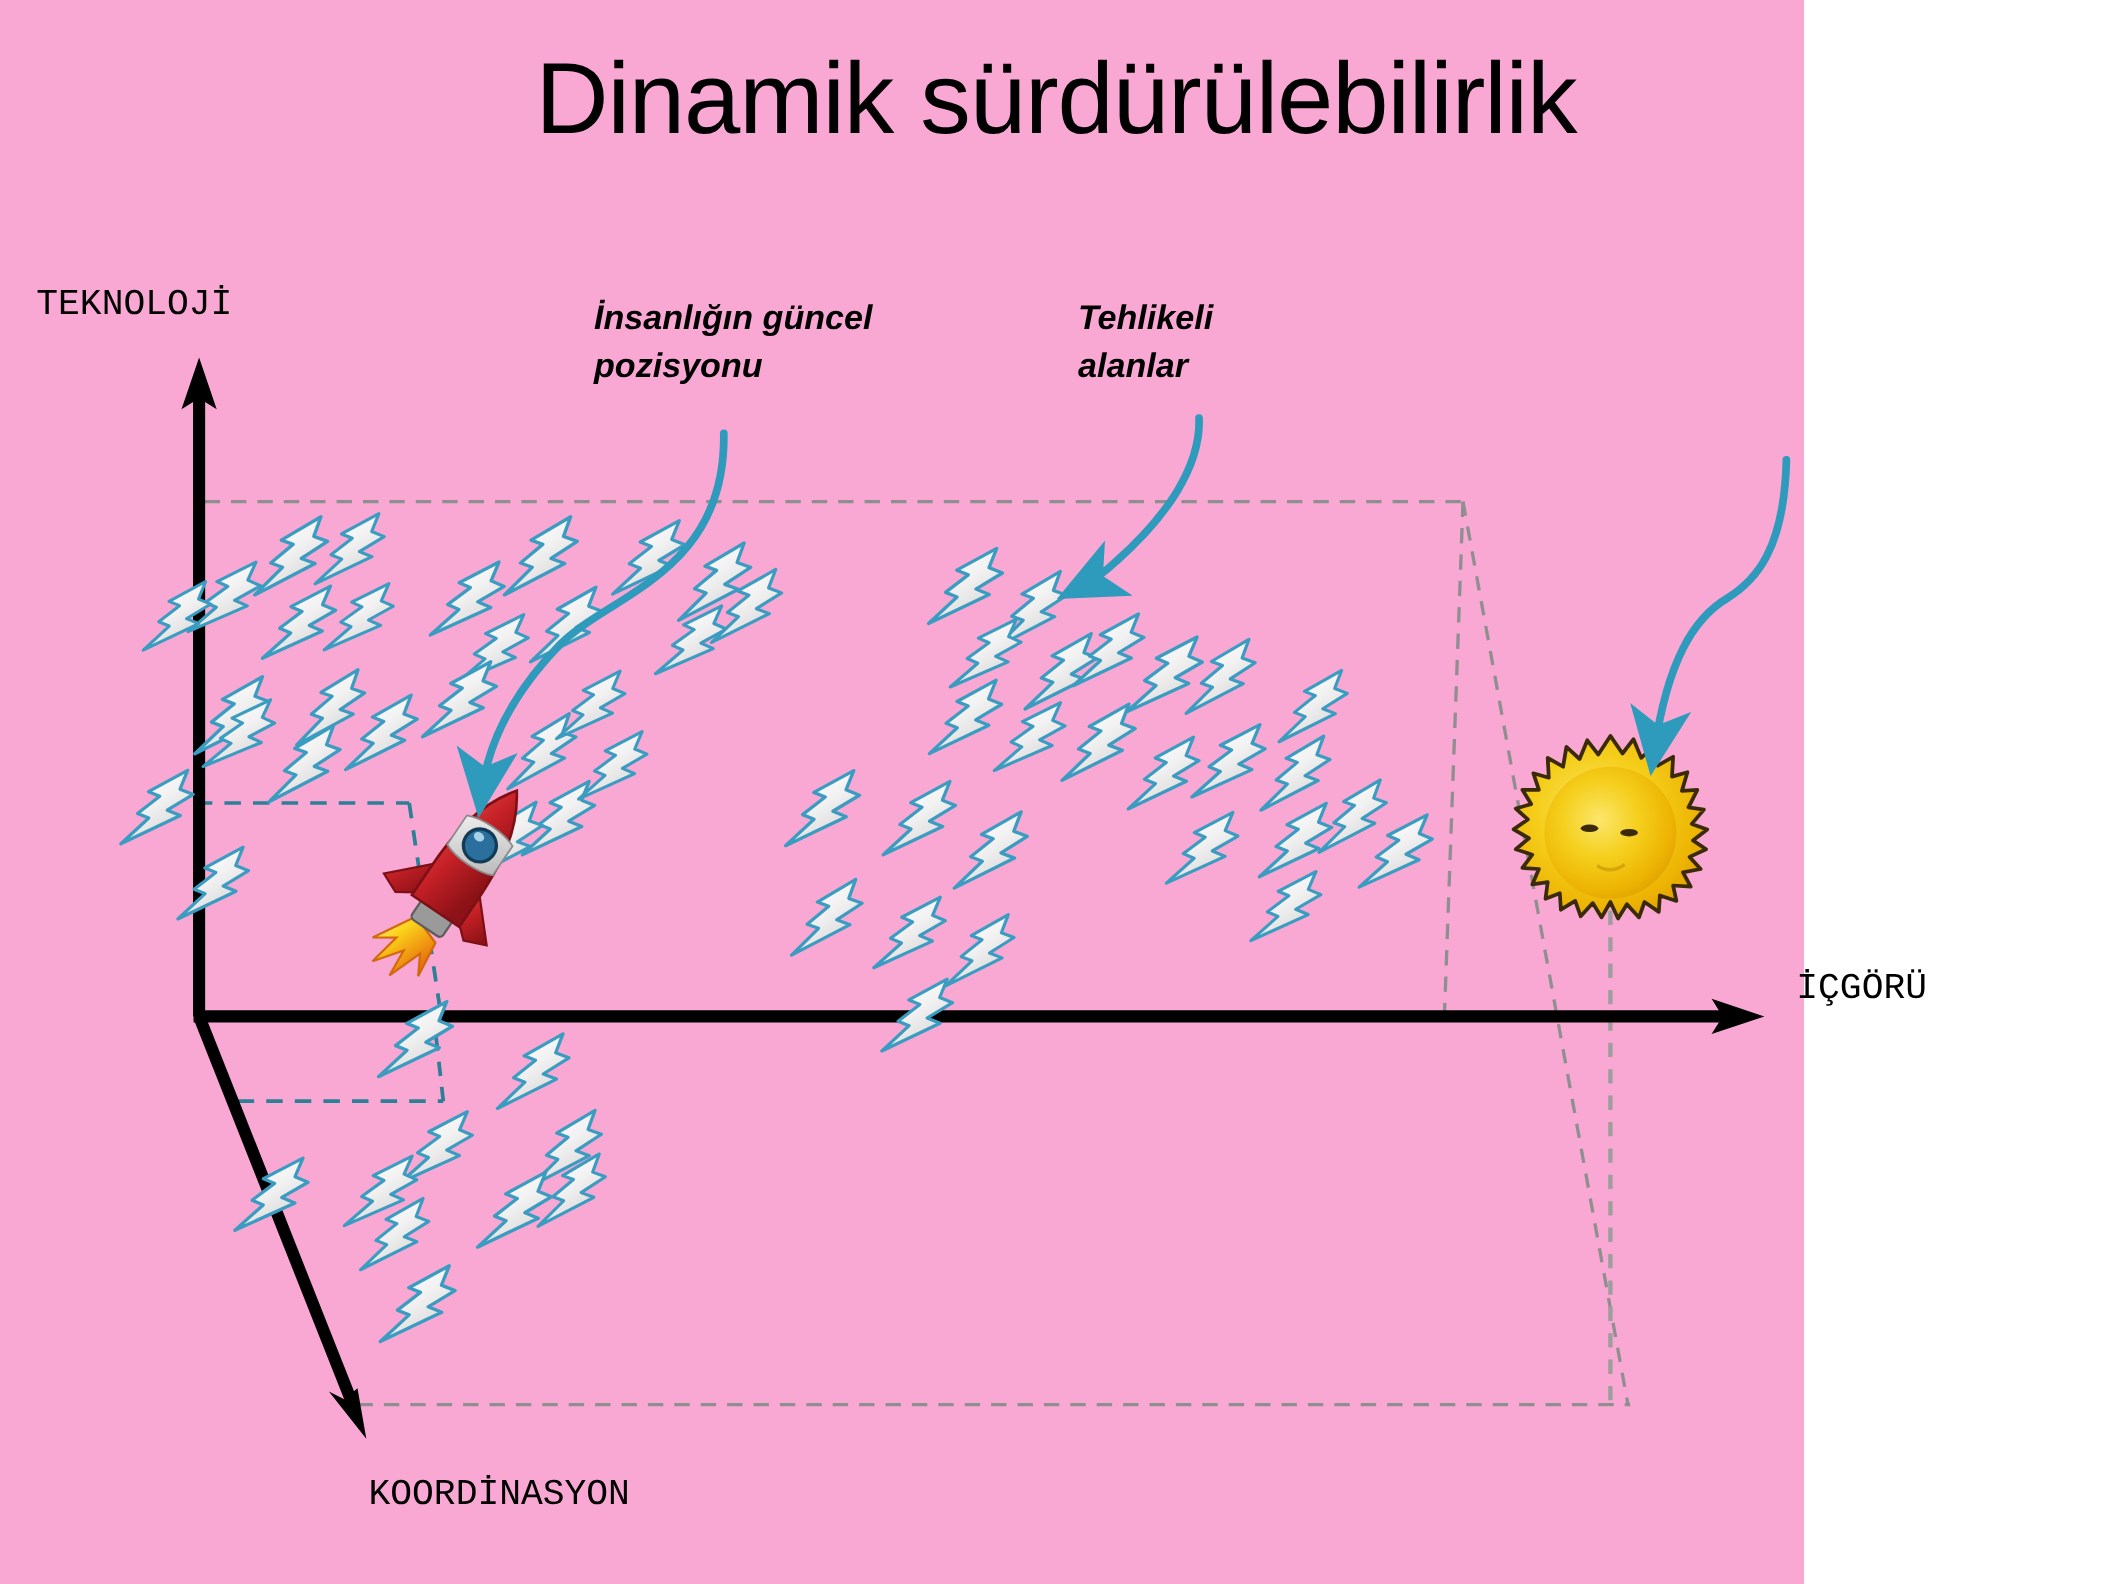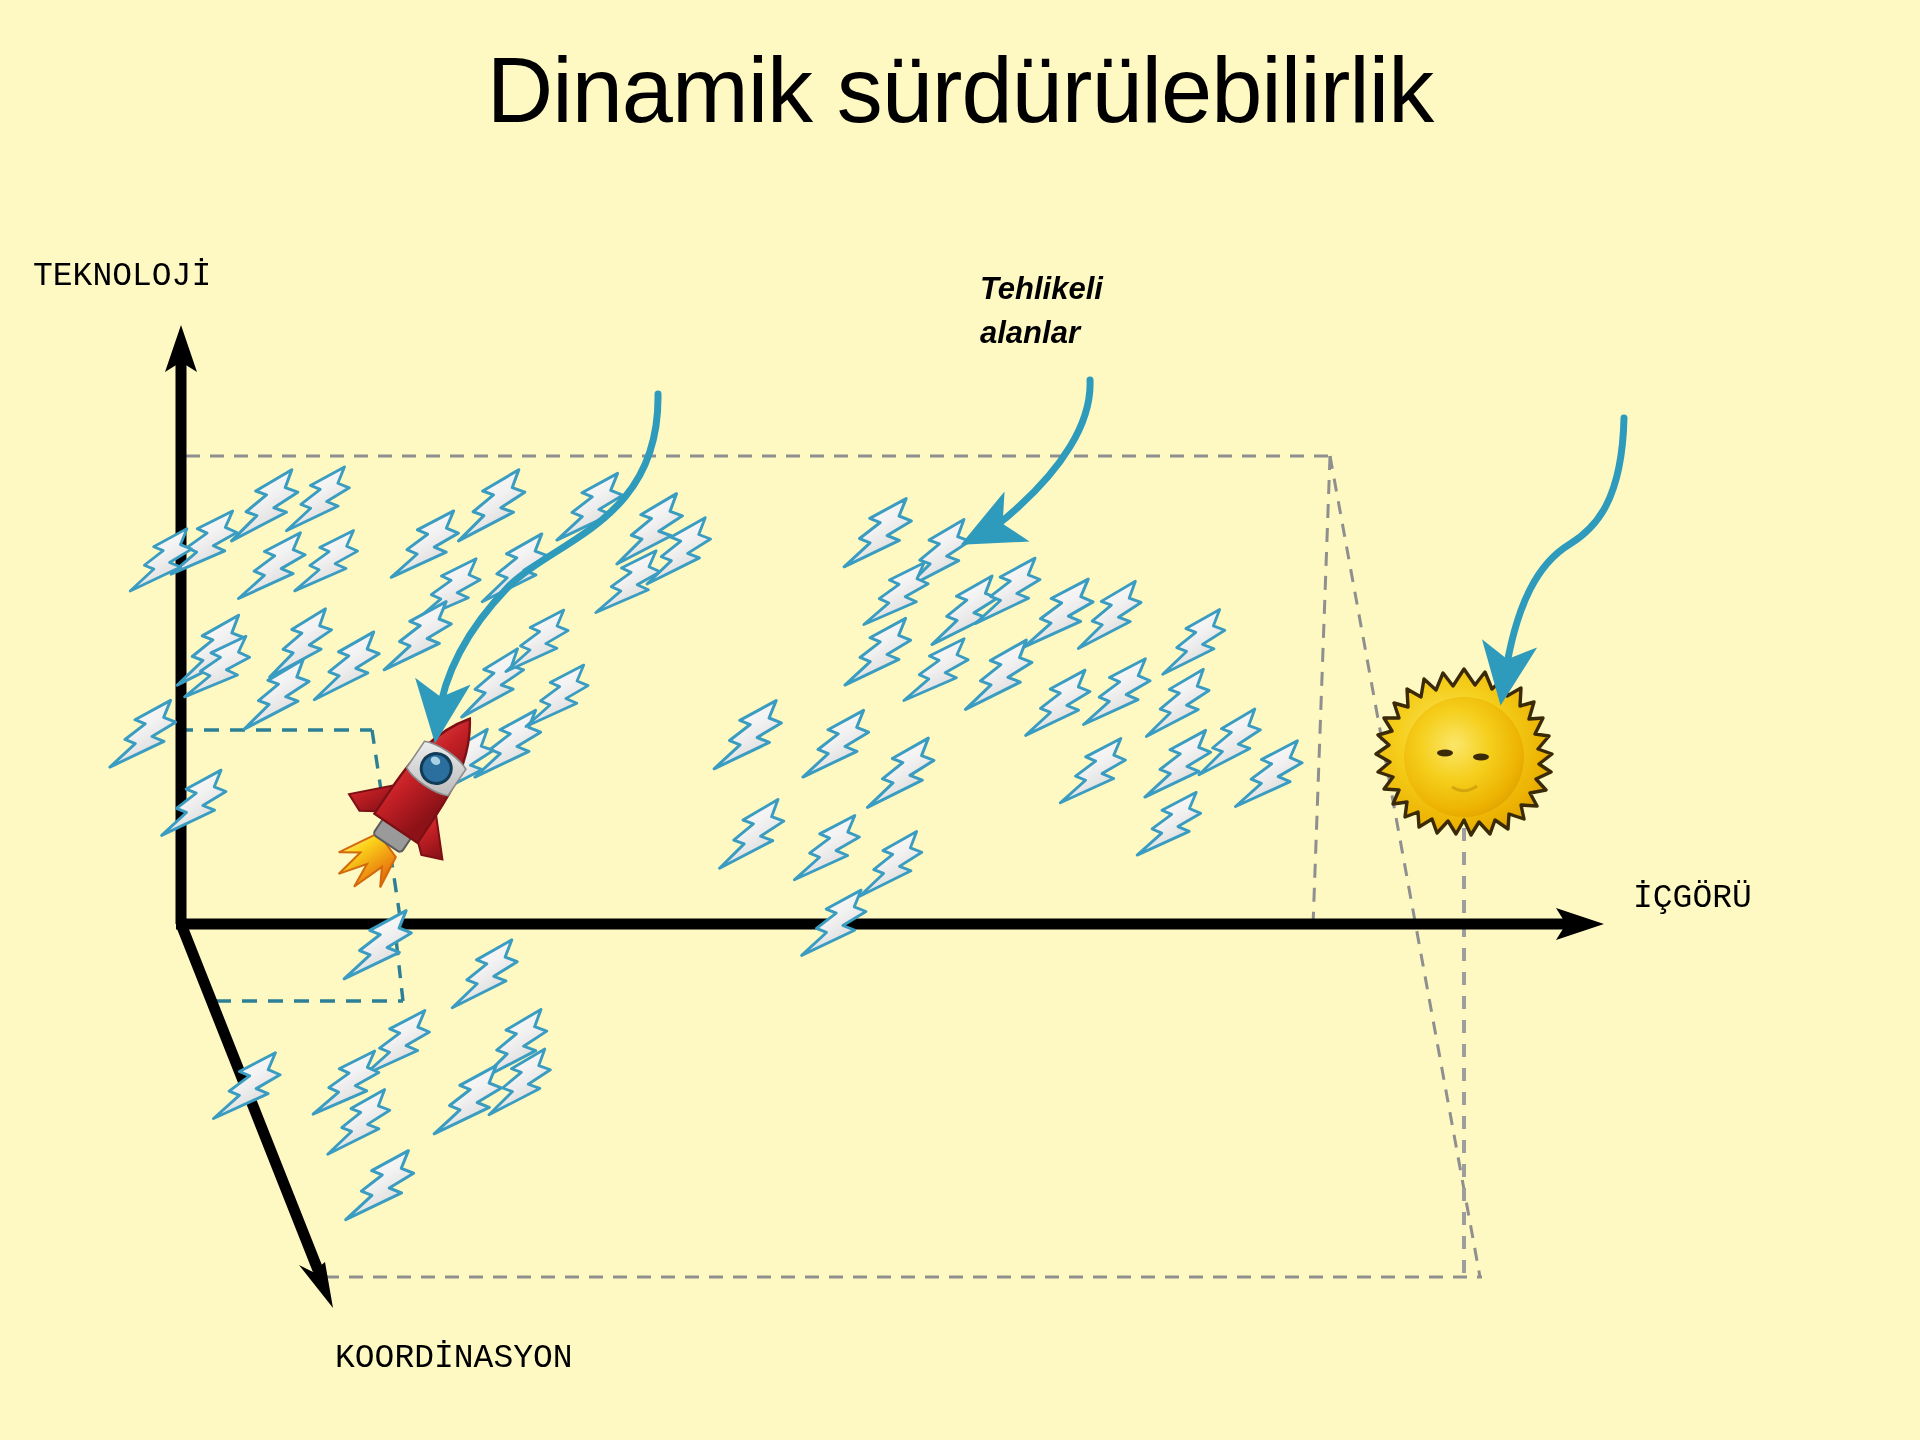--- a/index.html
+++ b/index.html
@@ -8,23 +8,23 @@
     background: #ffffff;
   }
   body {
     width: 1920px;
     height: 1440px;
     overflow: hidden;
     font-family: "Liberation Sans", sans-serif;
   }
   #stage {
     position: relative;
-    width: 1920px;
+    width: 1640px;
     height: 1440px;
-    background: #fef9c3;
+    background: #f9a8d4;
   }
   #diagram-svg {
     position: absolute;
     left: 0;
     top: 0;
     width: 1920px;
     height: 1440px;
   }
   .title {
     position: absolute;
@@ -261,16 +261,18 @@
       <path d="M 1090 380 C 1092 424 1060 470 1015 510 C 1000 524 990 530 982 534" fill="none" stroke="#2e9bbd" stroke-width="7" stroke-linecap="round" marker-end="url(#arrowTeal)"></path>
 
       <path d="M 1624 418 C 1622 500 1596 528 1570 544 C 1540 562 1516 600 1504 682" fill="none" stroke="#2e9bbd" stroke-width="7" stroke-linecap="round" marker-end="url(#arrowTeal)"></path>
     </g>
   </svg>
 
   <div class="axis-label" id="axis-label-teknoloji">TEKNOLOJİ</div>
   <div class="axis-label" id="axis-label-icgoru">İÇGÖRÜ</div>
   <div class="axis-label" id="axis-label-koordinasyon">KOORDİNASYON</div>
 
+  <div class="annotation" id="annotation-current-position">İnsanlığın güncel
+pozisyonu</div>
   <div class="annotation" id="annotation-danger-zones">Tehlikeli
 alanlar</div>
 
 </div>
 
 </body></html>

